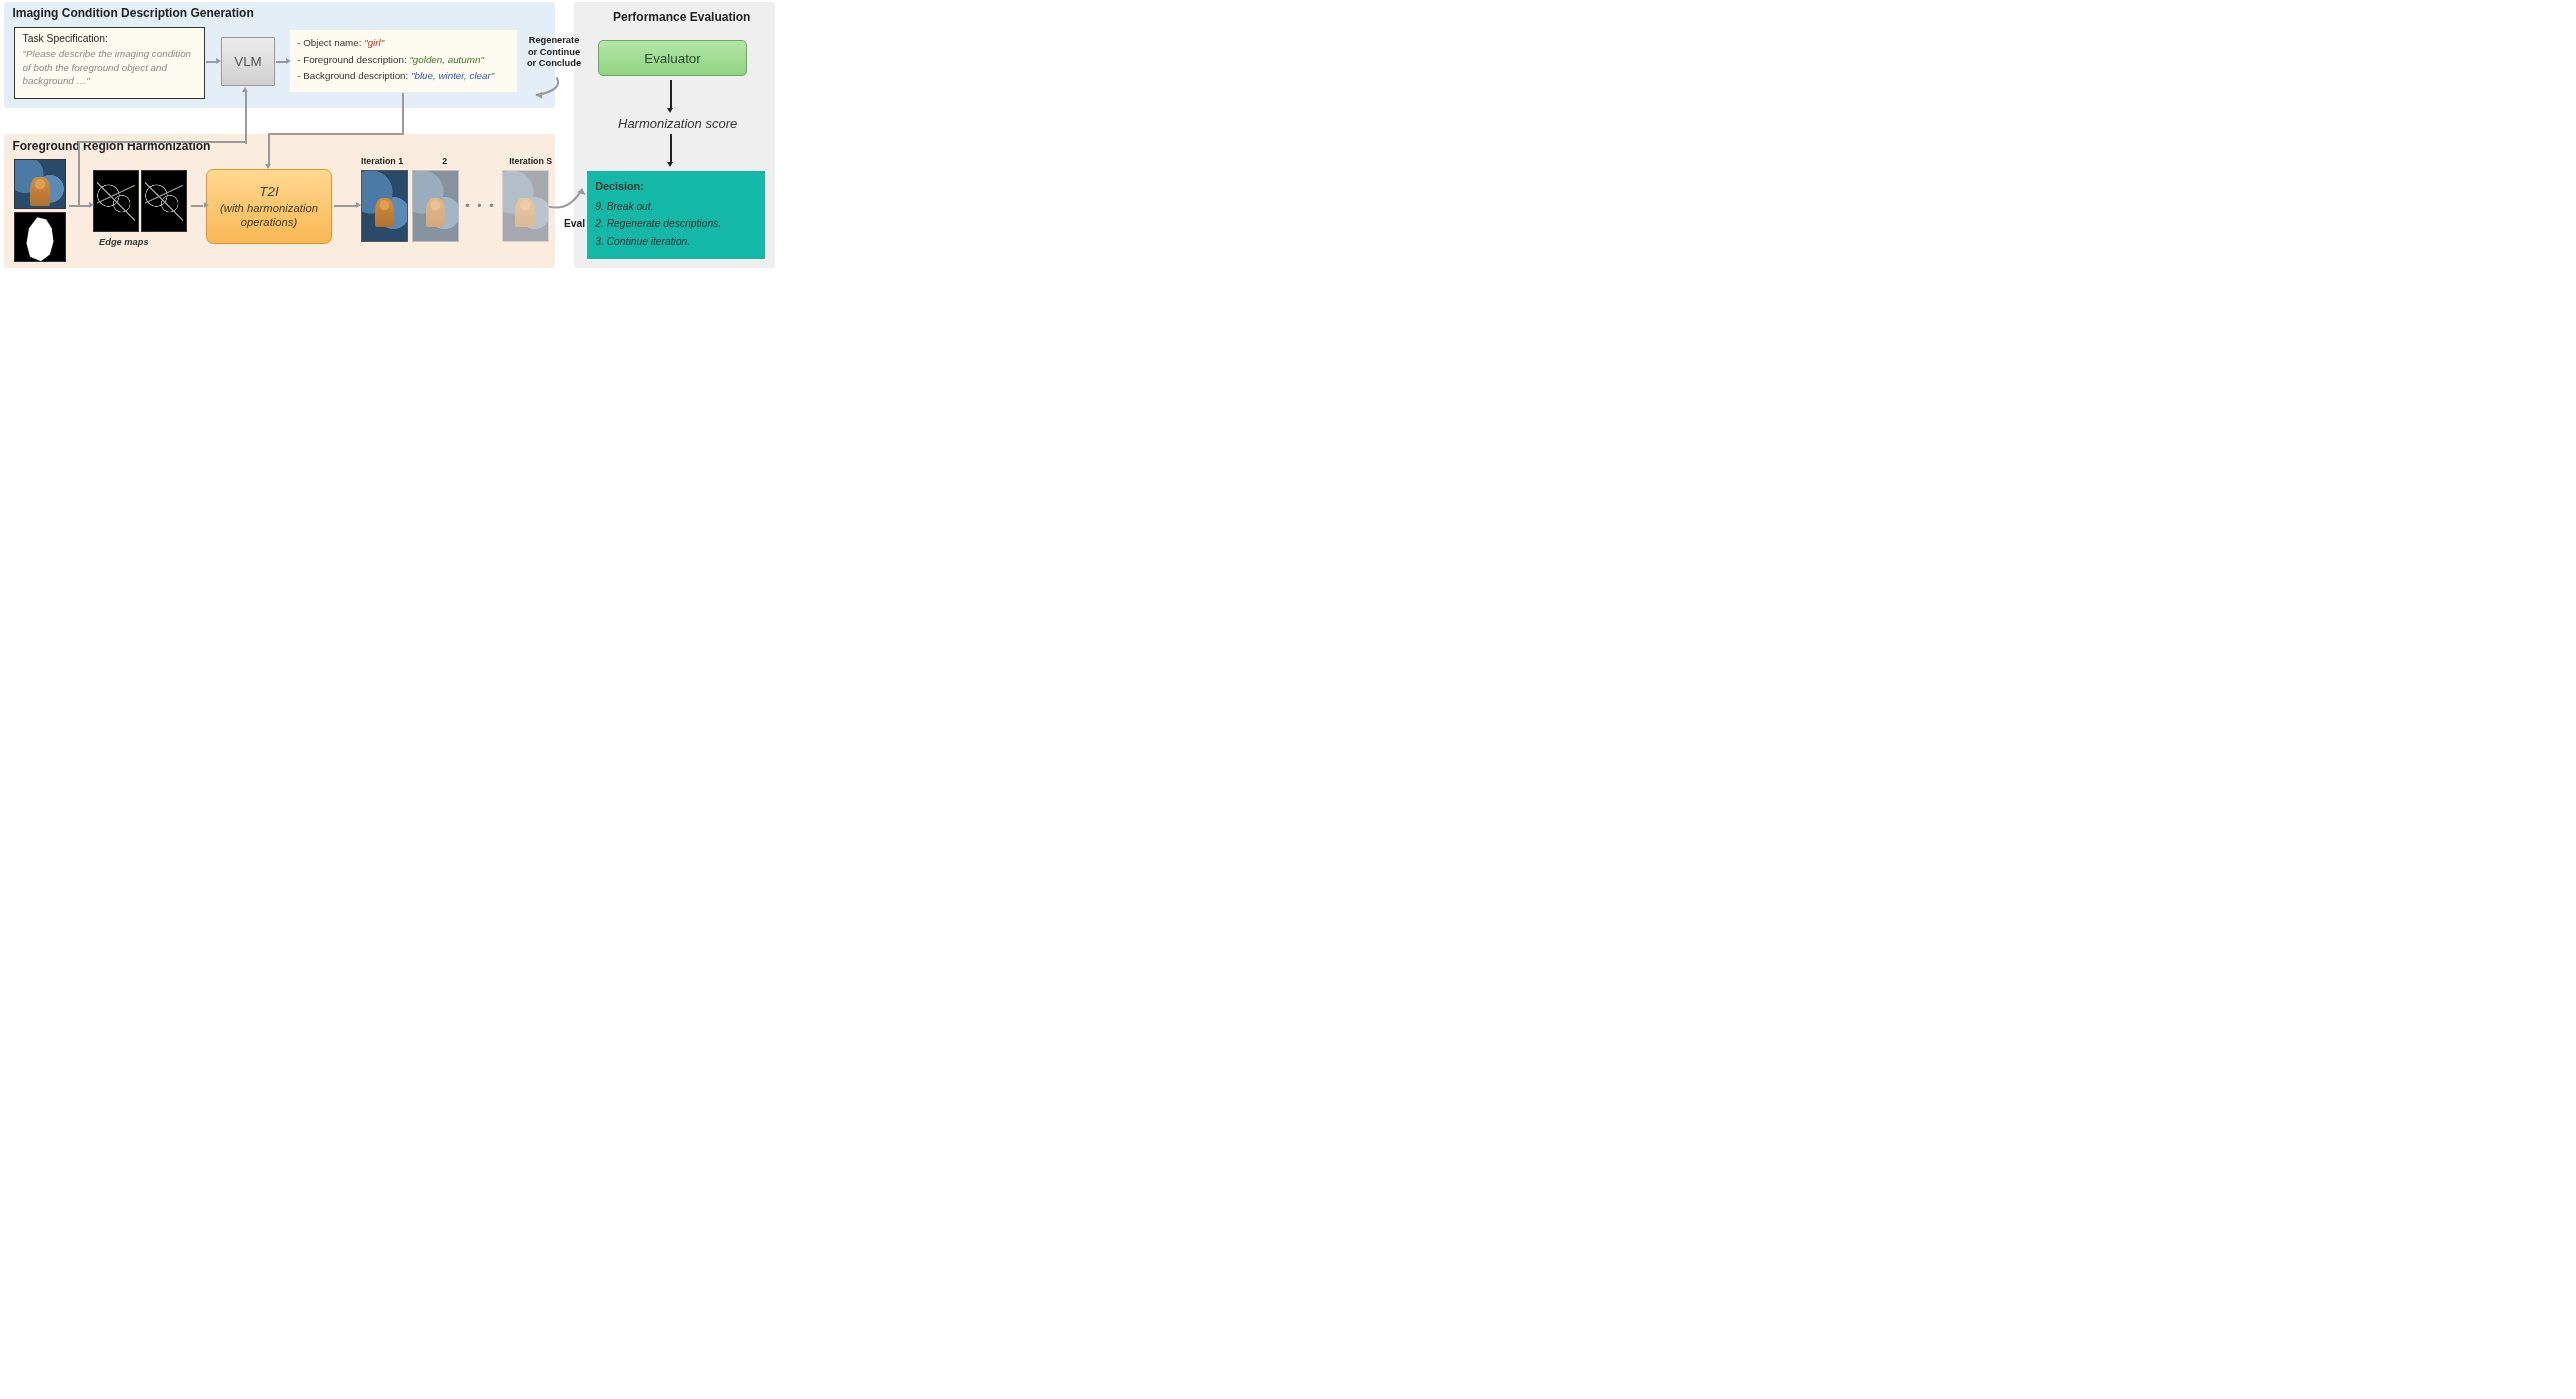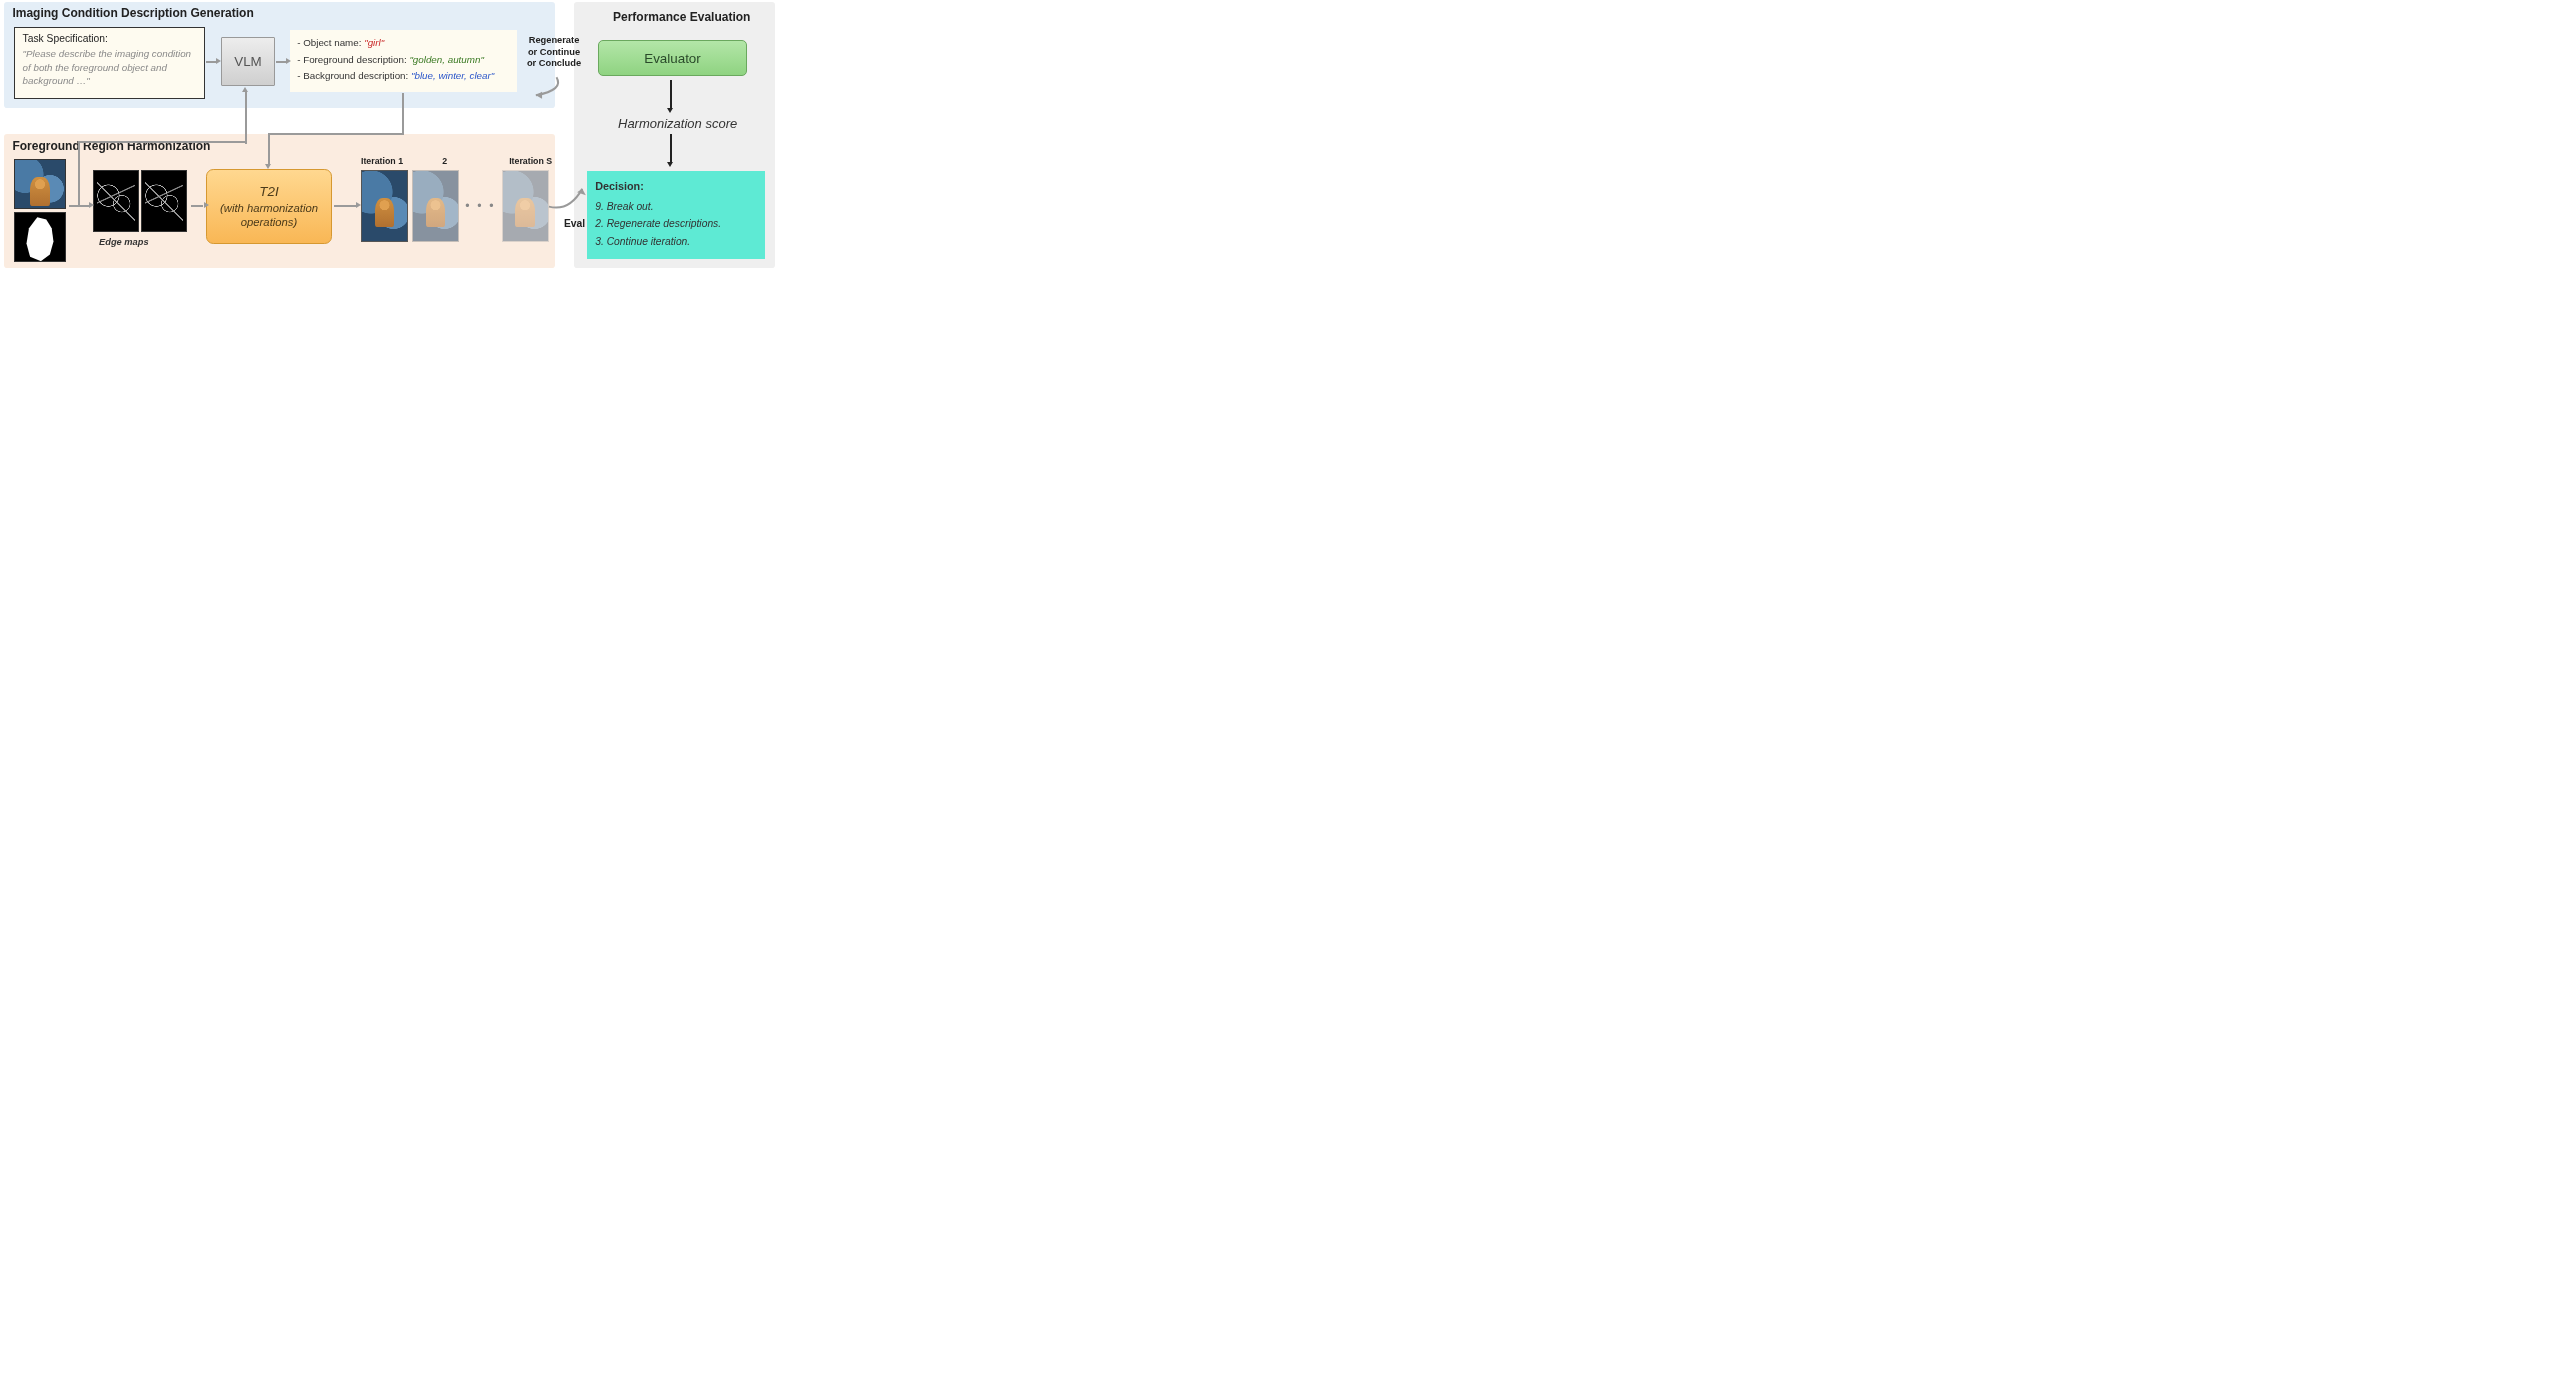--- a/index.html
+++ b/index.html
@@ -91,21 +91,21 @@
 
   .evaluator-box {
     position:absolute; left:598px; top:40px; width:149px; height:36px;
     background: linear-gradient(#b3e6a8,#8fd381); border:0.8px solid #6aa85e; border-radius:5px;
     display:flex; align-items:center; justify-content:center; font-size:13.4px; color:#2a4a2a;
   }
   .harm-label { position:absolute; left:618px; top:116px; font-style:italic; font-size:13px; color:#333; }
 
   .decision-box {
     position:absolute; left:587px; top:171px; width:178px; height:88px;
-    background:#5eead4; padding:6.2px 8.2px; font-size:10.3px; color:#333; line-height:1.7;
+    background:#14b8a6; padding:6.2px 8.2px; font-size:10.3px; color:#333; line-height:1.7;
   }
   .decision-box .dec-title { font-weight:bold; font-size:10.8px; margin-bottom:2.1px; }
   .decision-box .dec-item { font-style:italic; }
 
   
   .arrow { position:absolute; background:#9a9a9a; }
   .arrow::after {
     content:""; position:absolute; width:0; height:0;
   }
   .arrow.right::after { right:-5.2px; top:-2.6px; border-left:5.7px solid #9a9a9a; border-top:3.6px solid transparent; border-bottom:3.6px solid transparent; }

